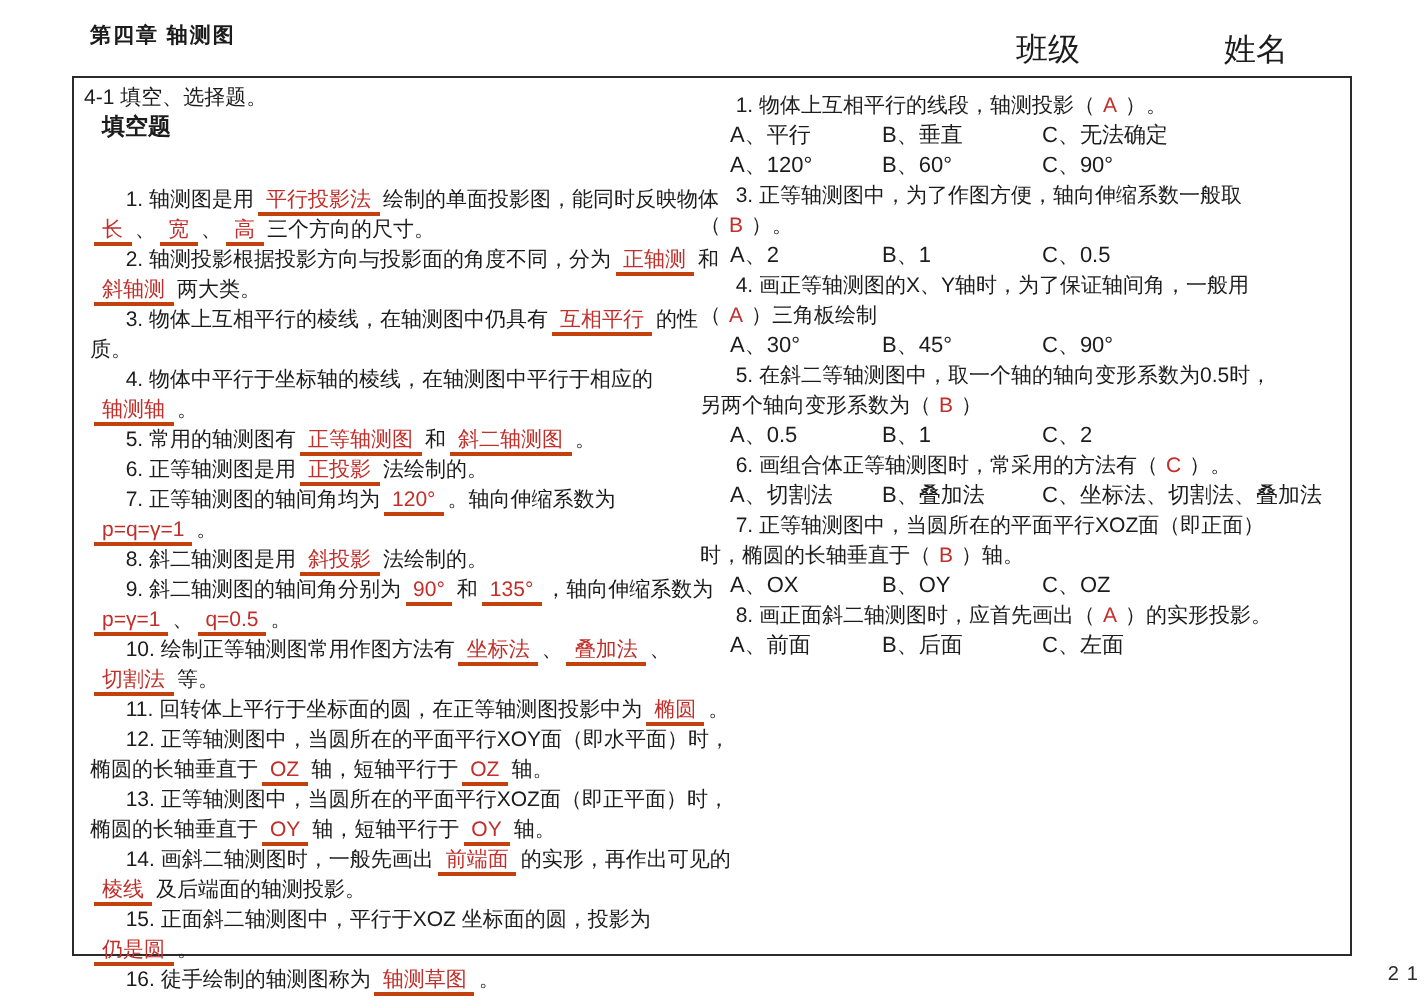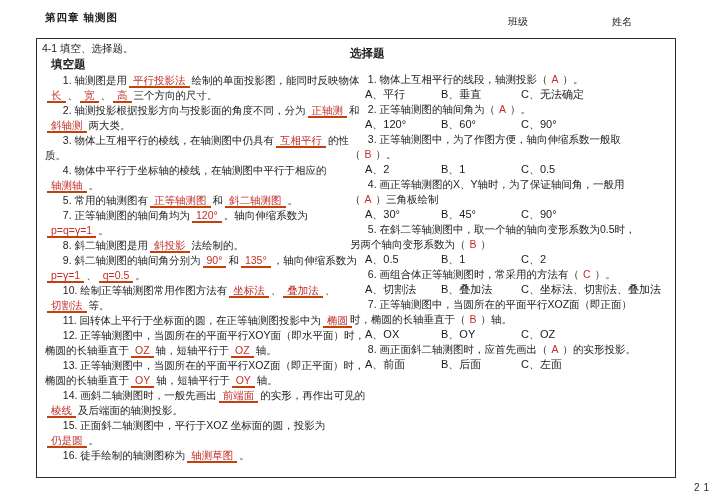--- a/index.html
+++ b/index.html
@@ -2,32 +2,32 @@
 <html><head>
 <meta charset="utf-8">
 <style>
   html,body{margin:0;padding:0;}
   body{
     width:713px;height:504px;background:#ffffff;position:relative;
     font-family:"Liberation Sans",sans-serif;color:#1c1c1c;
     -webkit-font-smoothing:antialiased;overflow:hidden;
   }
   .chapter-title{position:absolute;left:45px;top:11px;font-size:10.5px;font-weight:bold;letter-spacing:1px;}
-  .hdr-label{position:absolute;top:15px;font-size:10px;}
+  .hdr-label{position:absolute;top:15px;font-size:16px;}
   .class-label{left:508px;}
   .name-label{left:612px;}
   .worksheet-box{
     position:absolute;left:36px;top:38px;width:640px;height:440px;
     border:1.5px solid #2b2b2b;box-sizing:border-box;background:#fff;
   }
   .section-title{position:absolute;left:42px;top:42px;font-size:10.5px;}
   .fillin-col{position:absolute;left:45px;top:57px;width:322px;}
   .choice-col{position:absolute;left:350px;top:46px;width:292px;}
   .col-heading{font-size:11.5px;font-weight:bold;line-height:15px;}
-  .fillin-col .col-heading{margin:0 0 1px 6px;}
+  .fillin-col .col-heading{margin:0 0 21px 6px;}
   .choice-col .col-heading{margin:0 0 11px 0;}
   .q{font-size:10.5px;line-height:15px;text-indent:1.7em;margin:0;}
   .answer{
     color:#c22f2a;border-bottom:2px solid #c2410c;
     padding:0 4px;margin:0 2px;white-space:nowrap;
   }
   .ans-letter{color:#c22f2a;padding:0 4px;}
   .opts{
     display:grid;grid-template-columns:76px 80px auto;
     font-size:11px;line-height:15px;padding-left:15px;white-space:nowrap;
@@ -49,43 +49,42 @@
 <div class="section-title">4-1 填空、选择题。</div>
 
 <div class="fillin-col">
   <div class="col-heading">填空题</div>
   <div>
       <div class="q"><span>1. 轴测图是用</span><span class="answer">平行投影法</span><span>绘制的单面投影图，能同时反映物体</span><span class="answer">长</span><span>、</span><span class="answer">宽</span><span>、</span><span class="answer">高</span><span>三个方向的尺寸。</span></div>
       <div class="q"><span>2. 轴测投影根据投影方向与投影面的角度不同，分为</span><span class="answer">正轴测</span><span>和</span><span class="answer">斜轴测</span><span>两大类。</span></div>
       <div class="q"><span>3. 物体上互相平行的棱线，在轴测图中仍具有</span><span class="answer">互相平行</span><span>的性质。</span></div>
       <div class="q"><span>4. 物体中平行于坐标轴的棱线，在轴测图中平行于相应的</span><span class="answer">轴测轴</span><span>。</span></div>
       <div class="q"><span>5. 常用的轴测图有</span><span class="answer">正等轴测图</span><span>和</span><span class="answer">斜二轴测图</span><span>。</span></div>
+      <div class="q"><span>6. 正等轴测图是用</span><span class="answer">正投影</span><span>法绘制的。</span></div>
       <div class="q"><span>7. 正等轴测图的轴间角均为</span><span class="answer">120°</span><span>。轴向伸缩系数为</span><span class="answer">p=q=γ=1</span><span>。</span></div>
       <div class="q"><span>8. 斜二轴测图是用</span><span class="answer">斜投影</span><span>法绘制的。</span></div>
       <div class="q"><span>9. 斜二轴测图的轴间角分别为</span><span class="answer">90°</span><span>和</span><span class="answer">135°</span><span>，轴向伸缩系数为</span><span class="answer">p=γ=1</span><span>、</span><span class="answer">q=0.5</span><span>。</span></div>
       <div class="q"><span>10. 绘制正等轴测图常用作图方法有</span><span class="answer">坐标法</span><span>、</span><span class="answer">叠加法</span><span>、</span><span class="answer">切割法</span><span>等。</span></div>
       <div class="q"><span>11. 回转体上平行于坐标面的圆，在正等轴测图投影中为</span><span class="answer">椭圆</span><span>。</span></div>
       <div class="q"><span>12. 正等轴测图中，当圆所在的平面平行XOY面（即水平面）时，椭圆的长轴垂直于</span><span class="answer">OZ</span><span>轴，短轴平行于</span><span class="answer">OZ</span><span>轴。</span></div>
       <div class="q"><span>13. 正等轴测图中，当圆所在的平面平行XOZ面（即正平面）时，椭圆的长轴垂直于</span><span class="answer">OY</span><span>轴，短轴平行于</span><span class="answer">OY</span><span>轴。</span></div>
       <div class="q"><span>14. 画斜二轴测图时，一般先画出</span><span class="answer">前端面</span><span>的实形，再作出可见的</span><span class="answer">棱线</span><span>及后端面的轴测投影。</span></div>
       <div class="q"><span>15. 正面斜二轴测图中，平行于XOZ 坐标面的圆，投影为</span><span class="answer">仍是圆</span><span>。</span></div>
       <div class="q"><span>16. 徒手绘制的轴测图称为</span><span class="answer">轴测草图</span><span>。</span></div>
     </div>
 </div>
 
 <div class="choice-col">
-  <div class="col-heading">选择题</div>
   <div>
       <div class="q"><span>1. 物体上互相平行的线段，轴测投影（</span><span class="ans-letter">A</span><span>）。</span></div>
       <div class="opts">
         <span>A、平行</span>
         <span>B、垂直</span>
         <span>C、无法确定</span>
       </div>
-      <div class="q"><span>2. 正等轴测图的轴间角为（</span><span class="ans-letter">A</span><span>）。</span></div>
       <div class="opts">
         <span>A、120°</span>
         <span>B、60°</span>
         <span>C、90°</span>
       </div>
       <div class="q"><span>3. 正等轴测图中，为了作图方便，轴向伸缩系数一般取（</span><span class="ans-letter">B</span><span>）。</span></div>
       <div class="opts">
         <span>A、2</span>
         <span>B、1</span>
         <span>C、0.5</span>

